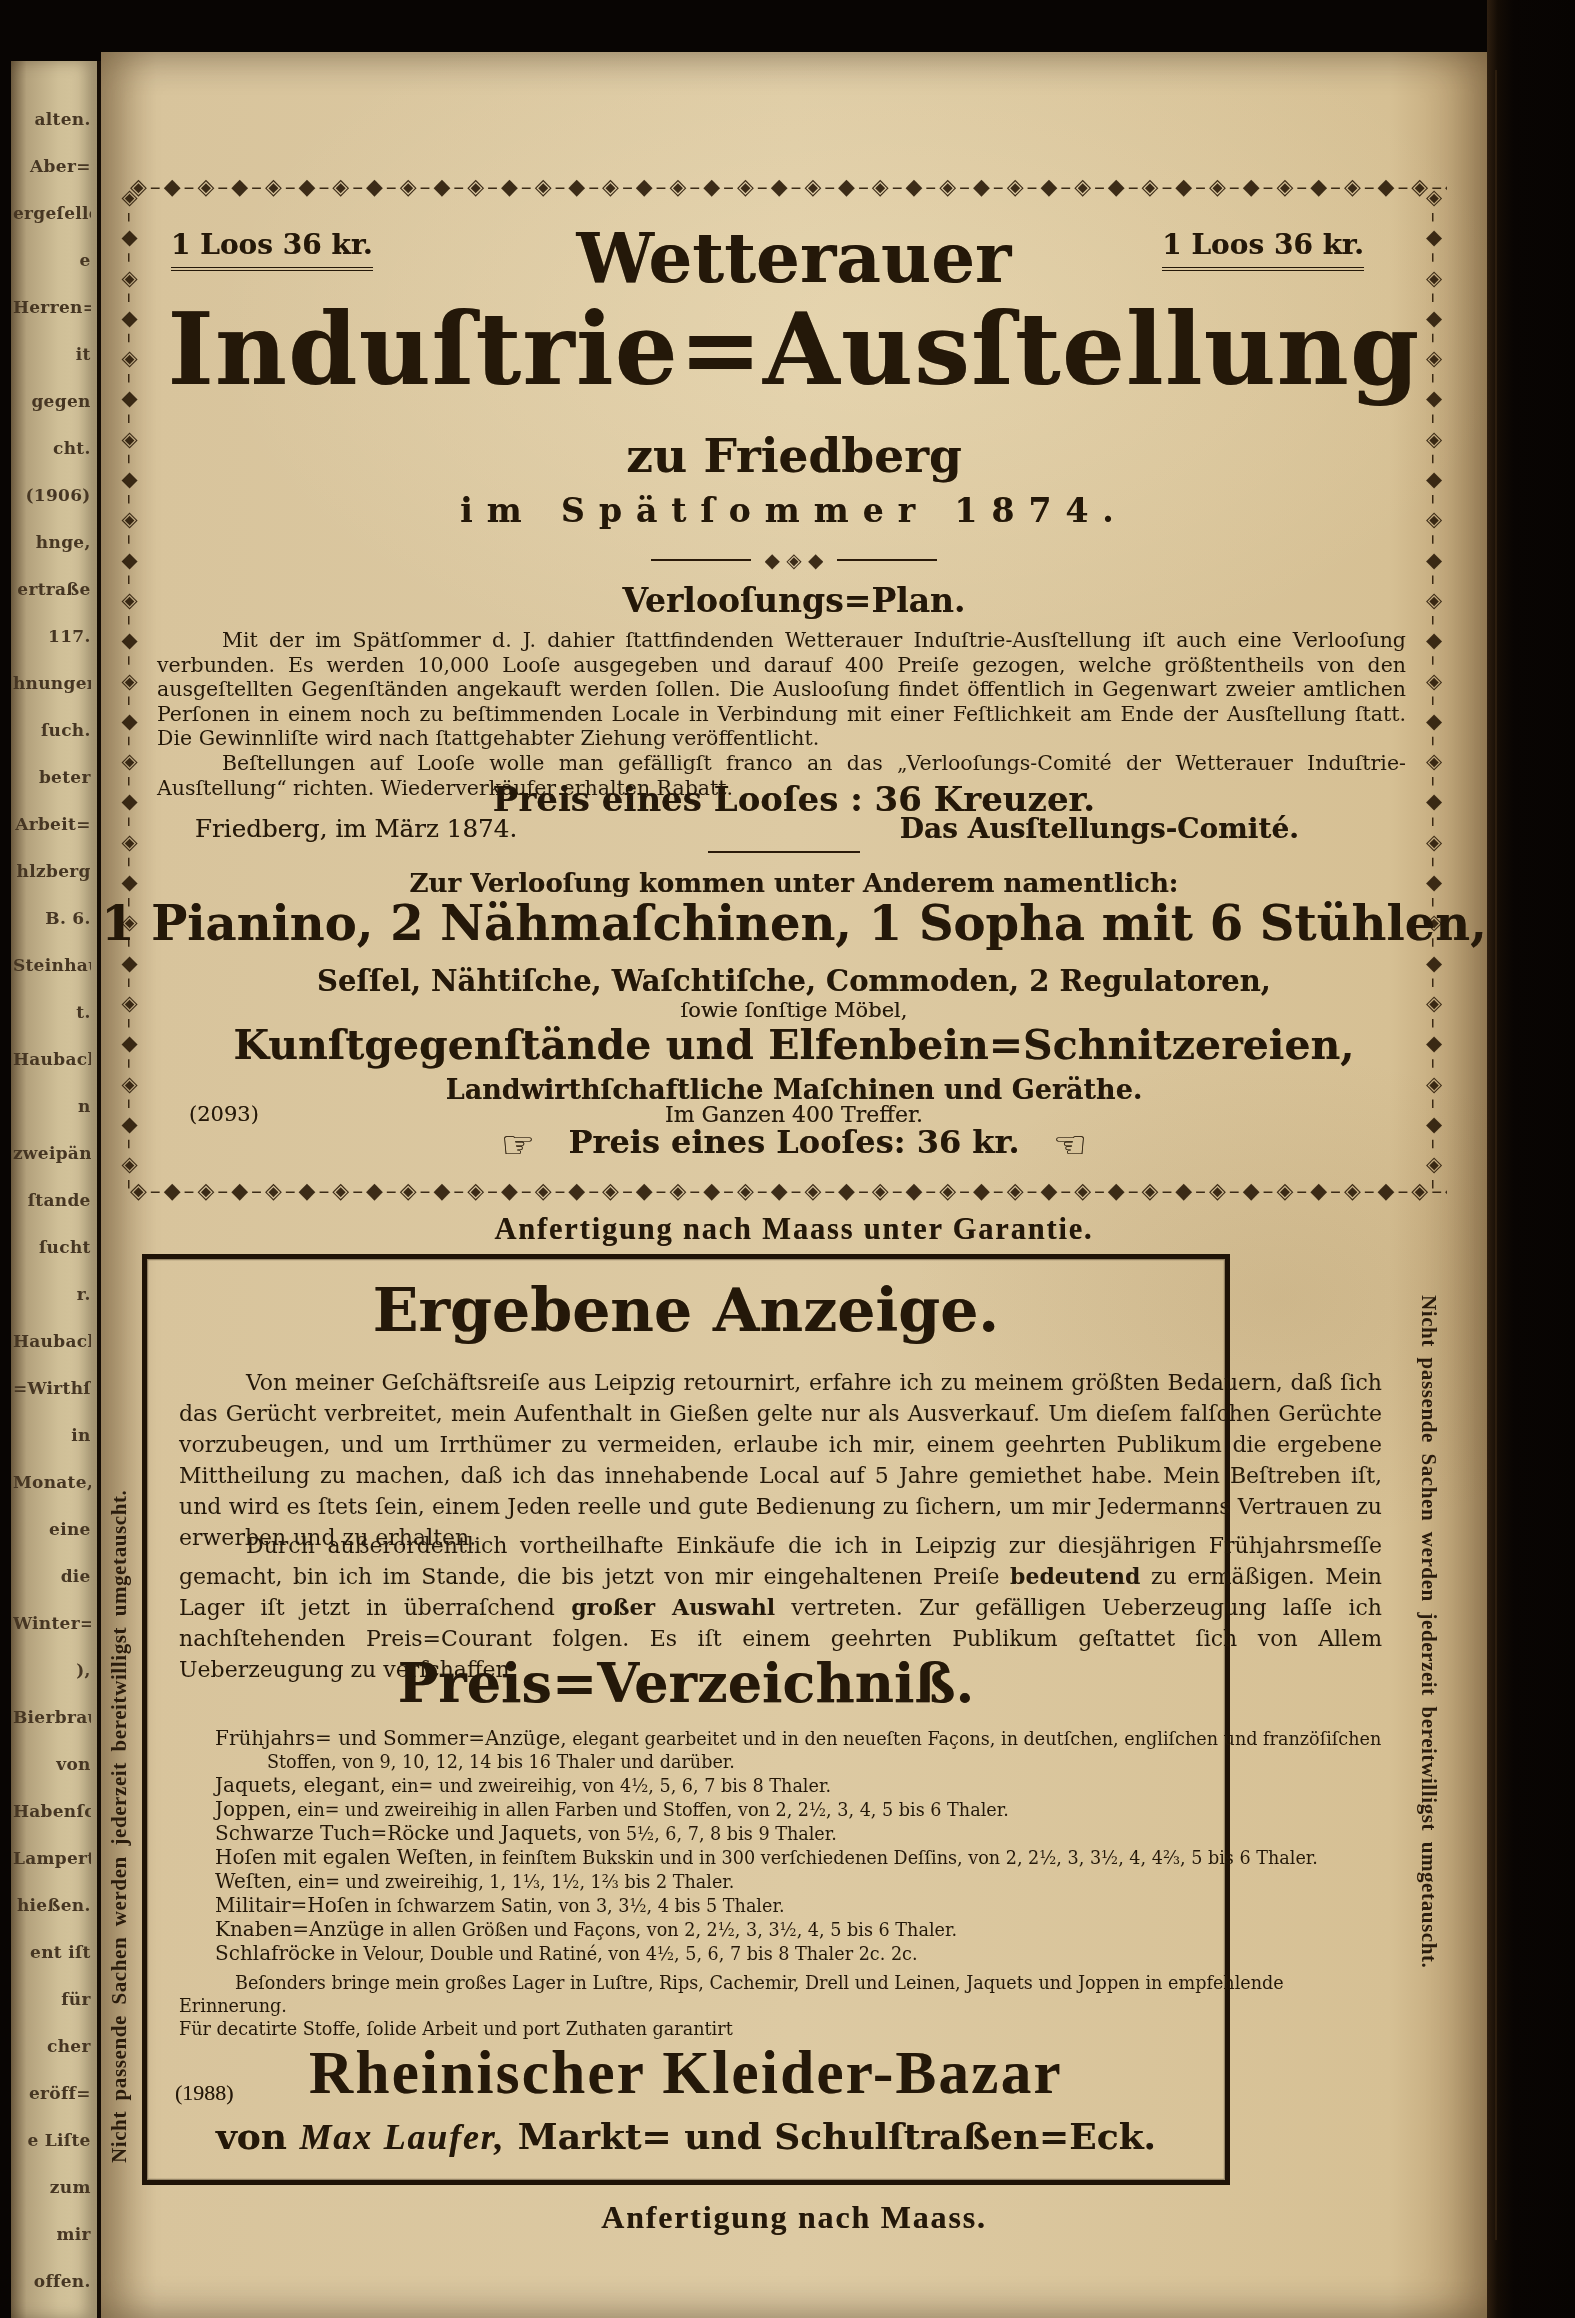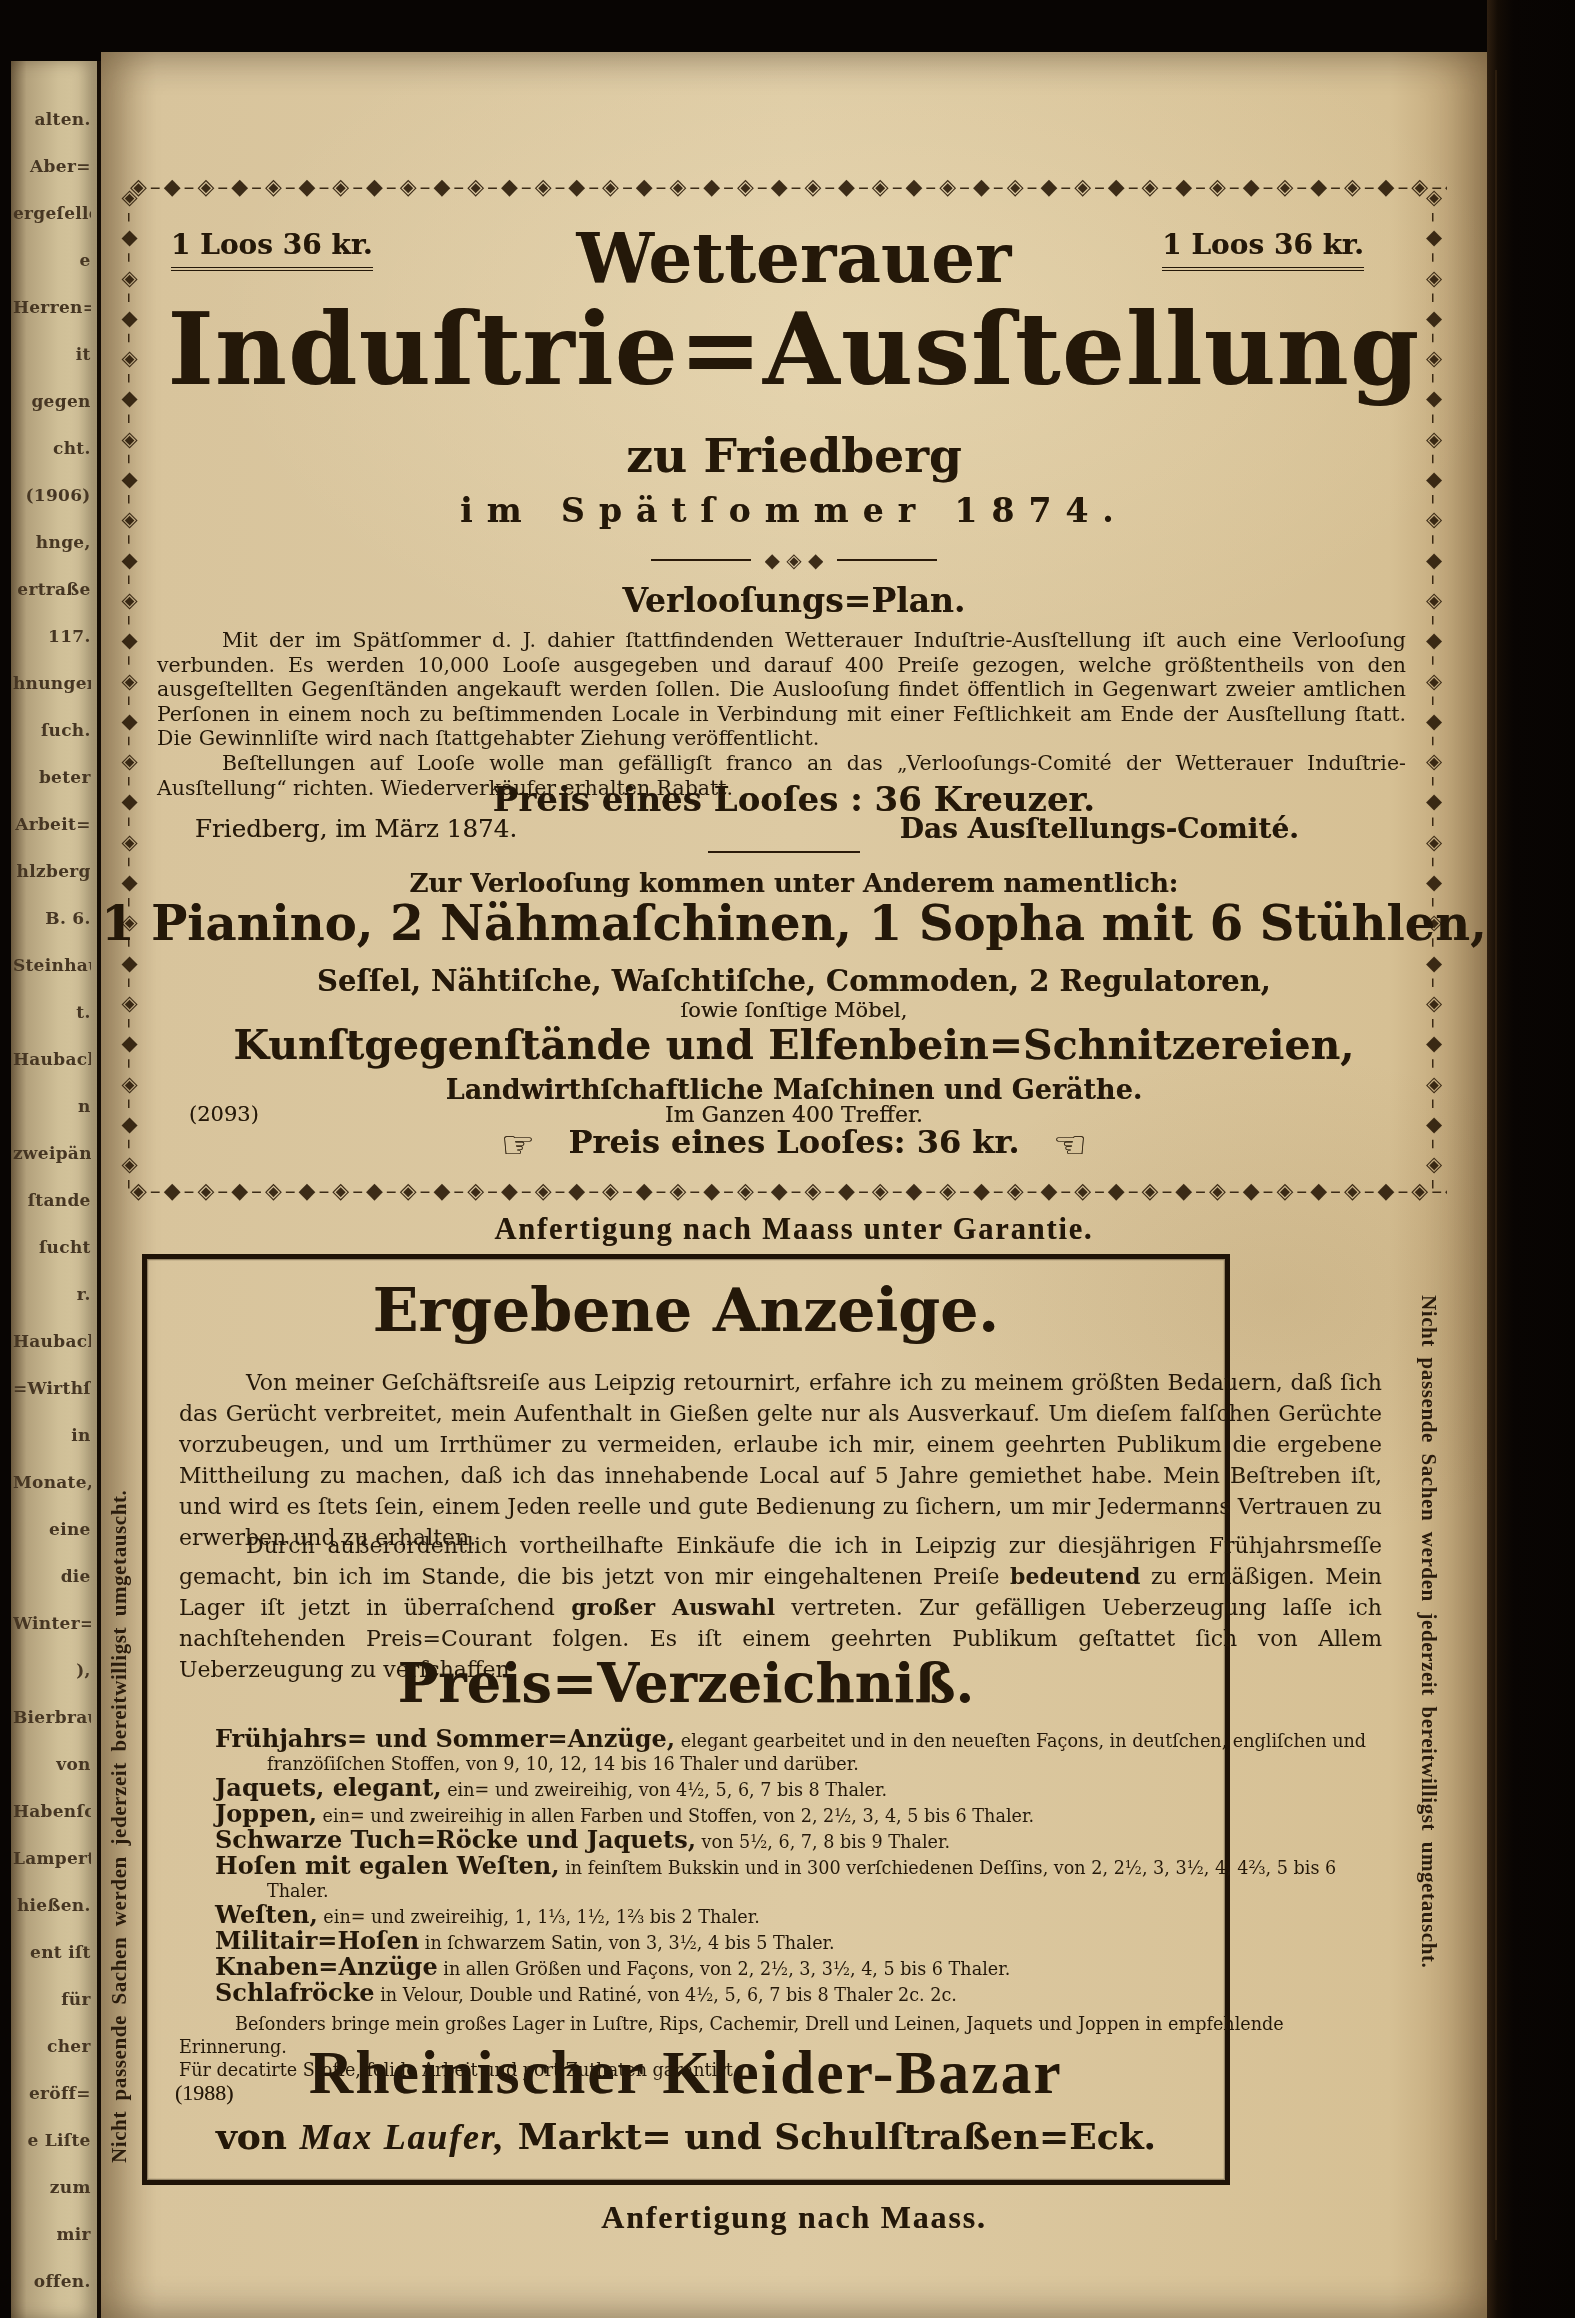--- a/index.html
+++ b/index.html
@@ -47,21 +47,21 @@
   .manicule { font-family:"DejaVu Sans", sans-serif; font-size:38px; vertical-align:-4.7px; }
 
   
   .notice-box { left:41px; top:1202px; width:1088px; height:931px;
     border:5.3px solid #1f1307; box-shadow:inset 0 0 0 1.2px rgba(31,19,7,.35); }
   .nb-para { position:absolute; left:32px; width:1203px; text-align:justify;
     font-size:22px; line-height:31px; }
   .nb-para p { text-indent:67px; }
   .plist { position:absolute; left:32px; width:1203px; font-size:17.6px; line-height:23px; }
   .item { padding-left:88px; text-indent:-52px; }
-  .item .lead { font-size:24px; font-weight:700; }
+  .item .lead { font-size:20px; font-weight:400; }
   .close1 { text-indent:56px; }
 
   .vnote { top:1243px; height:868px; font-family:"Liberation Serif",serif;
     font-weight:700; font-size:21px; letter-spacing:0.6px; word-spacing:4.7px;
     color:#2a1c0d; writing-mode:vertical-rl; white-space:nowrap; overflow:hidden; }
   .vnote.right { left:1315px; }
   .vnote.left  { left:5.9px; transform:rotate(180deg); }
 
   
   .right-dark { position:absolute; left:1487px; top:0; width:89px; height:2319px;

